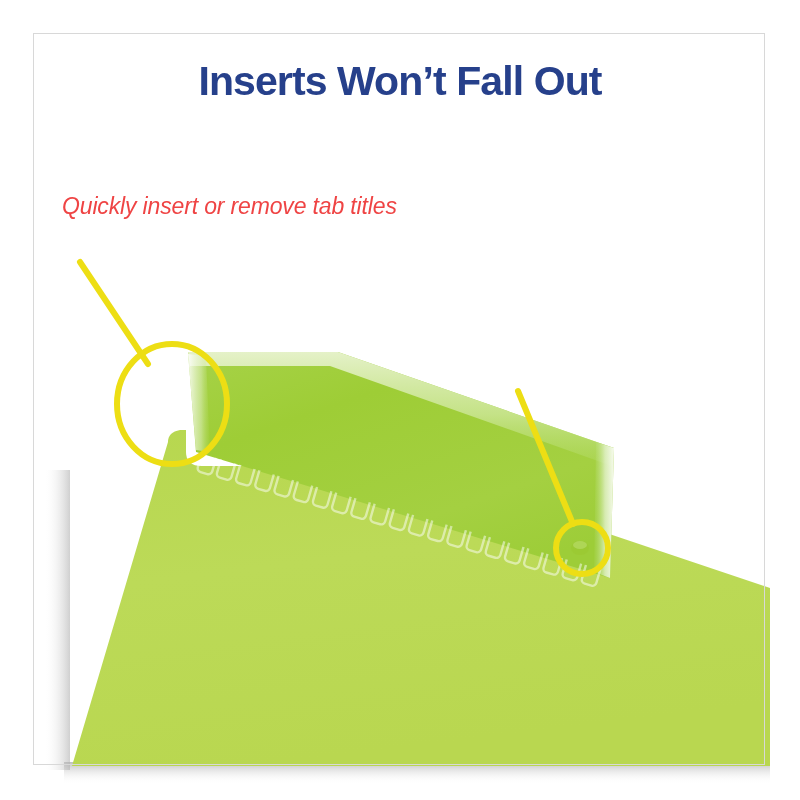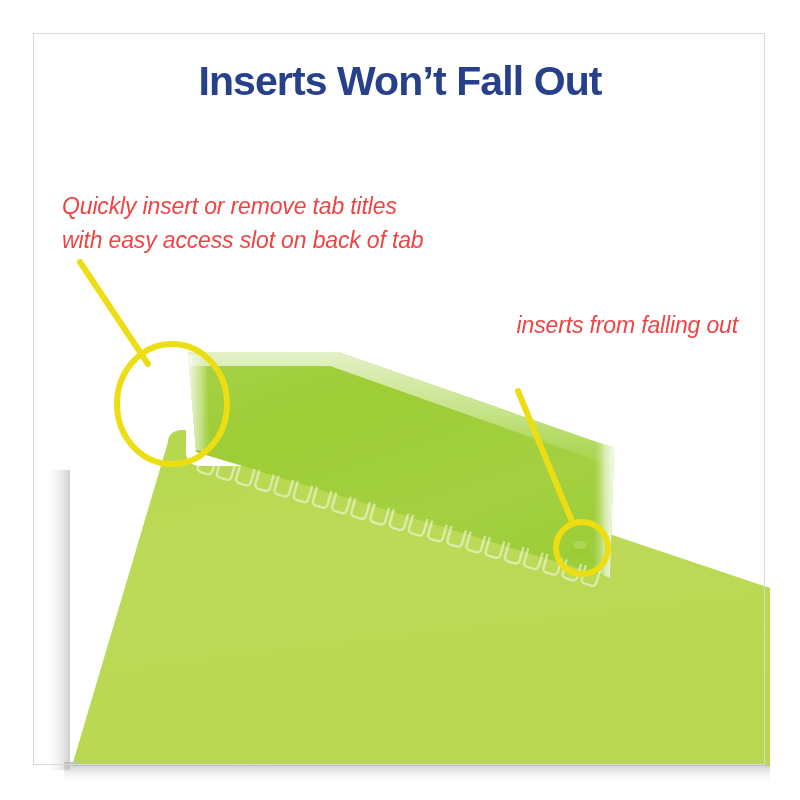--- a/index.html
+++ b/index.html
@@ -178,20 +178,18 @@
       <circle cx="582" cy="548" rx="26" r="26"></circle>
     </g>
   </svg>
 
   <div id="frame-border"></div>
 
   <div id="headline">Inserts Won’t Fall Out</div>
 
   <div class="callout-text" id="callout-left-text">
     <div>Quickly insert or remove tab titles</div>
-    <div>with easy access slot on back of tab</div>
   </div>
 
   <div class="callout-text" id="callout-right-text">
-    <div>inserts from falling out</div>
   </div>
 
 </div>
 
 </body></html>

